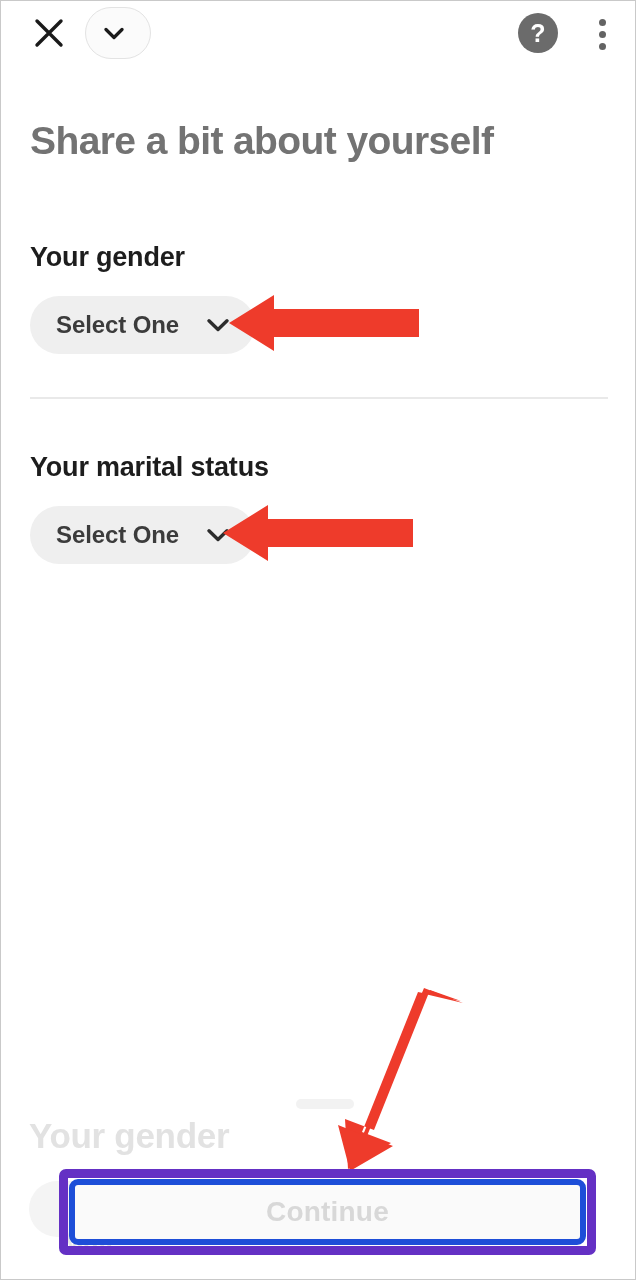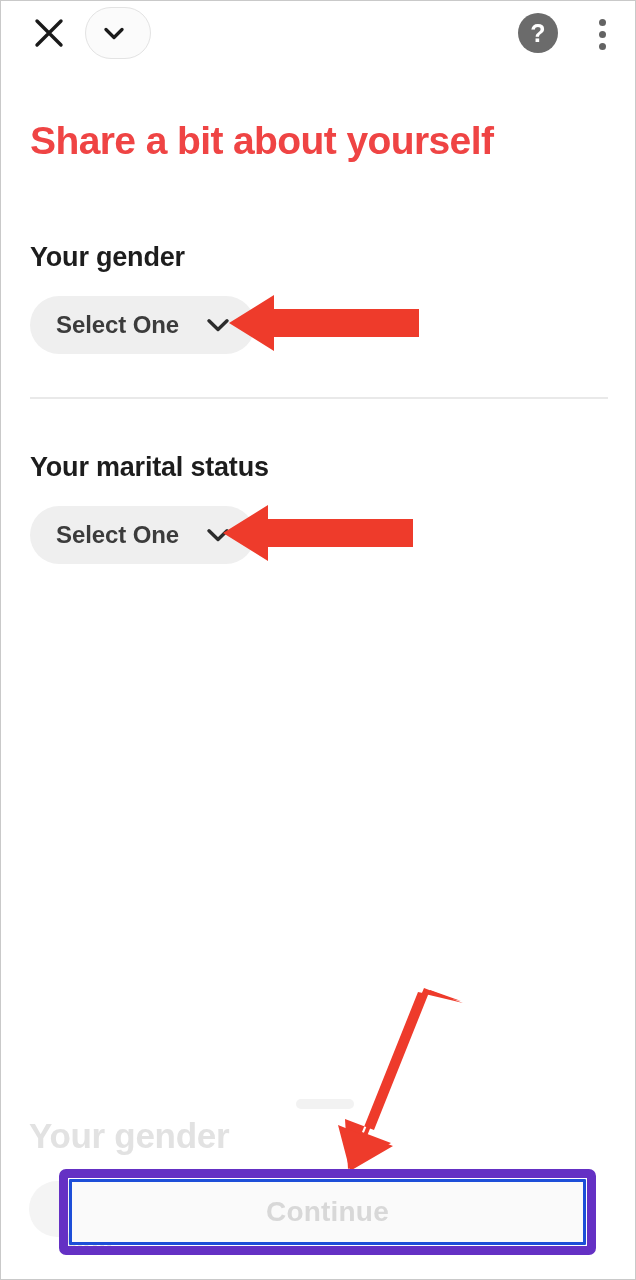--- a/index.html
+++ b/index.html
@@ -145,21 +145,21 @@
     background: #636363;
   }
 
   
   .page-heading {
     position: absolute;
     left: 29px;
     top: 118px;
     font-size: 39px;
     font-weight: 700;
-    color: #ef4444;
+    color: #737373;
     letter-spacing: -0.6px;
     white-space: nowrap;
   }
 
   .field-label {
     position: absolute;
     left: 29px;
     font-size: 27px;
     font-weight: 700;
     color: #1d1d1d;
@@ -202,23 +202,23 @@
     background: #e9e9e9;
   }
 
   
   .cta-button {
     position: absolute;
     left: 68px;
     top: 1178px;
     width: 517px;
     height: 66px;
-    border-radius: 1px;
+    border-radius: 9px;
     background: #fafafa;
-    border: 3px solid #1d4ed8;
+    border: 6px solid #1d4ed8;
     box-sizing: border-box;
     display: flex;
     align-items: center;
     justify-content: center;
     cursor: default;
   }
   .cta-label {
     font-size: 28px;
     font-weight: 700;
     color: #d8d8d8;

